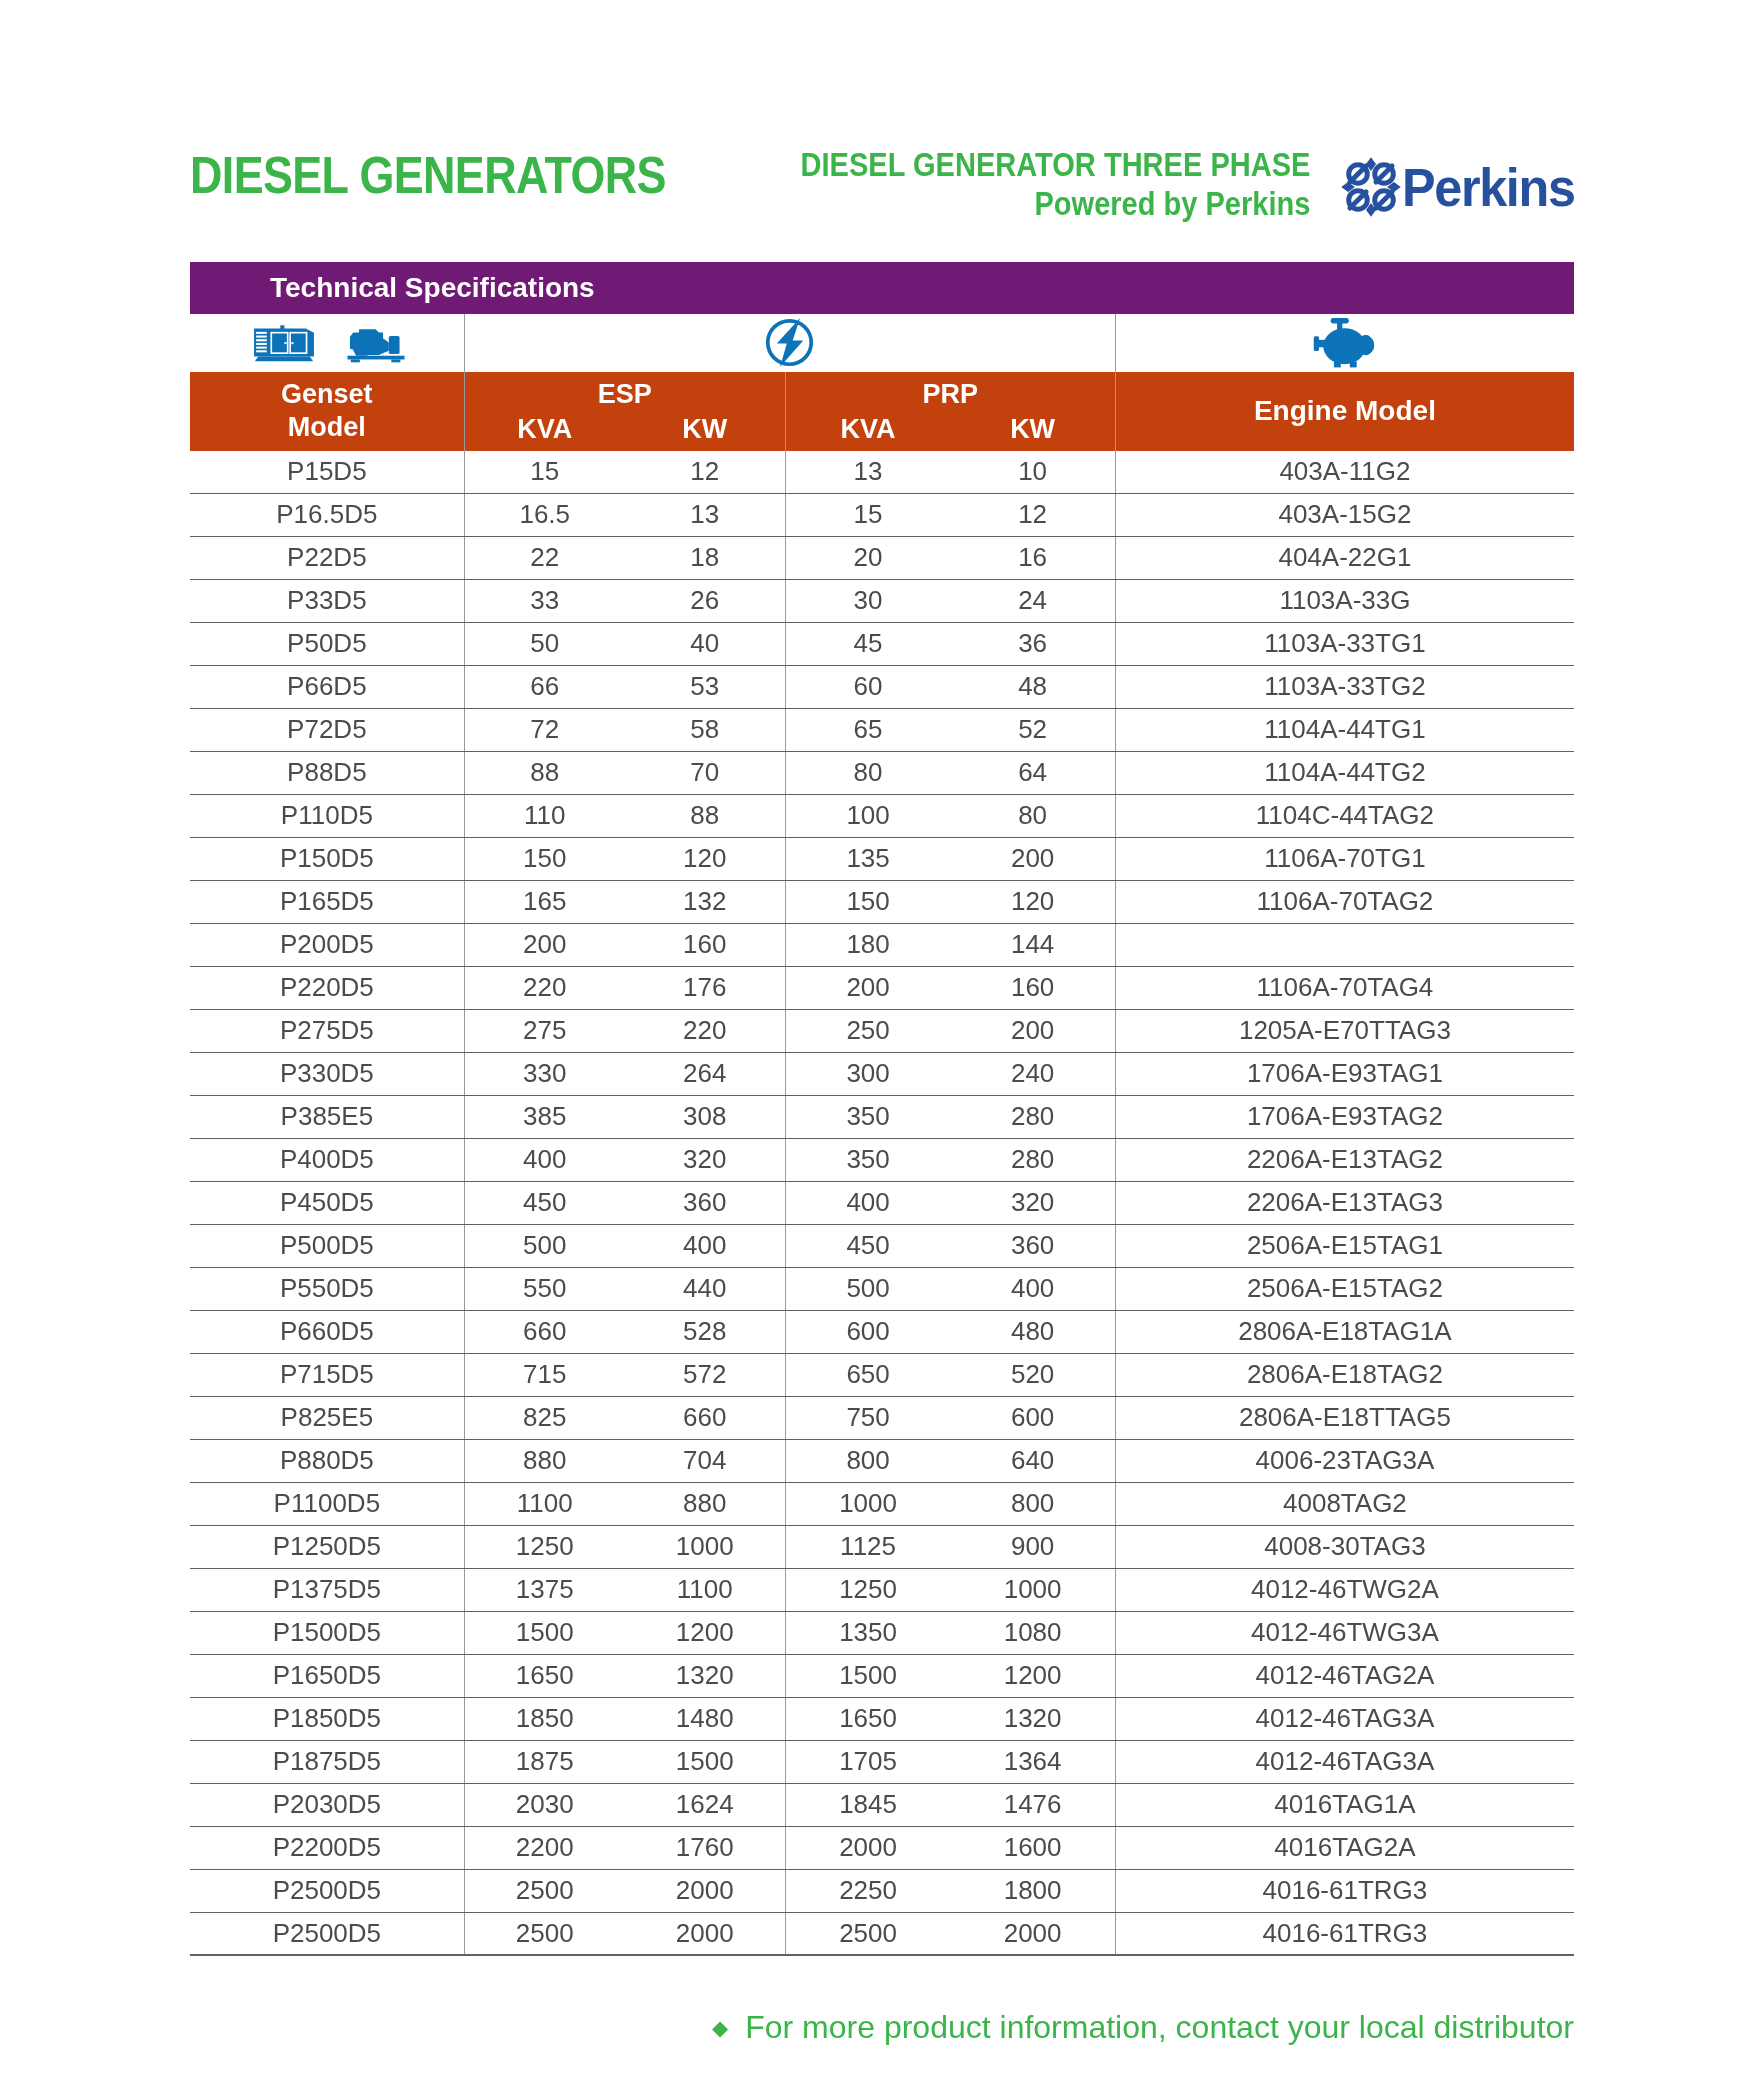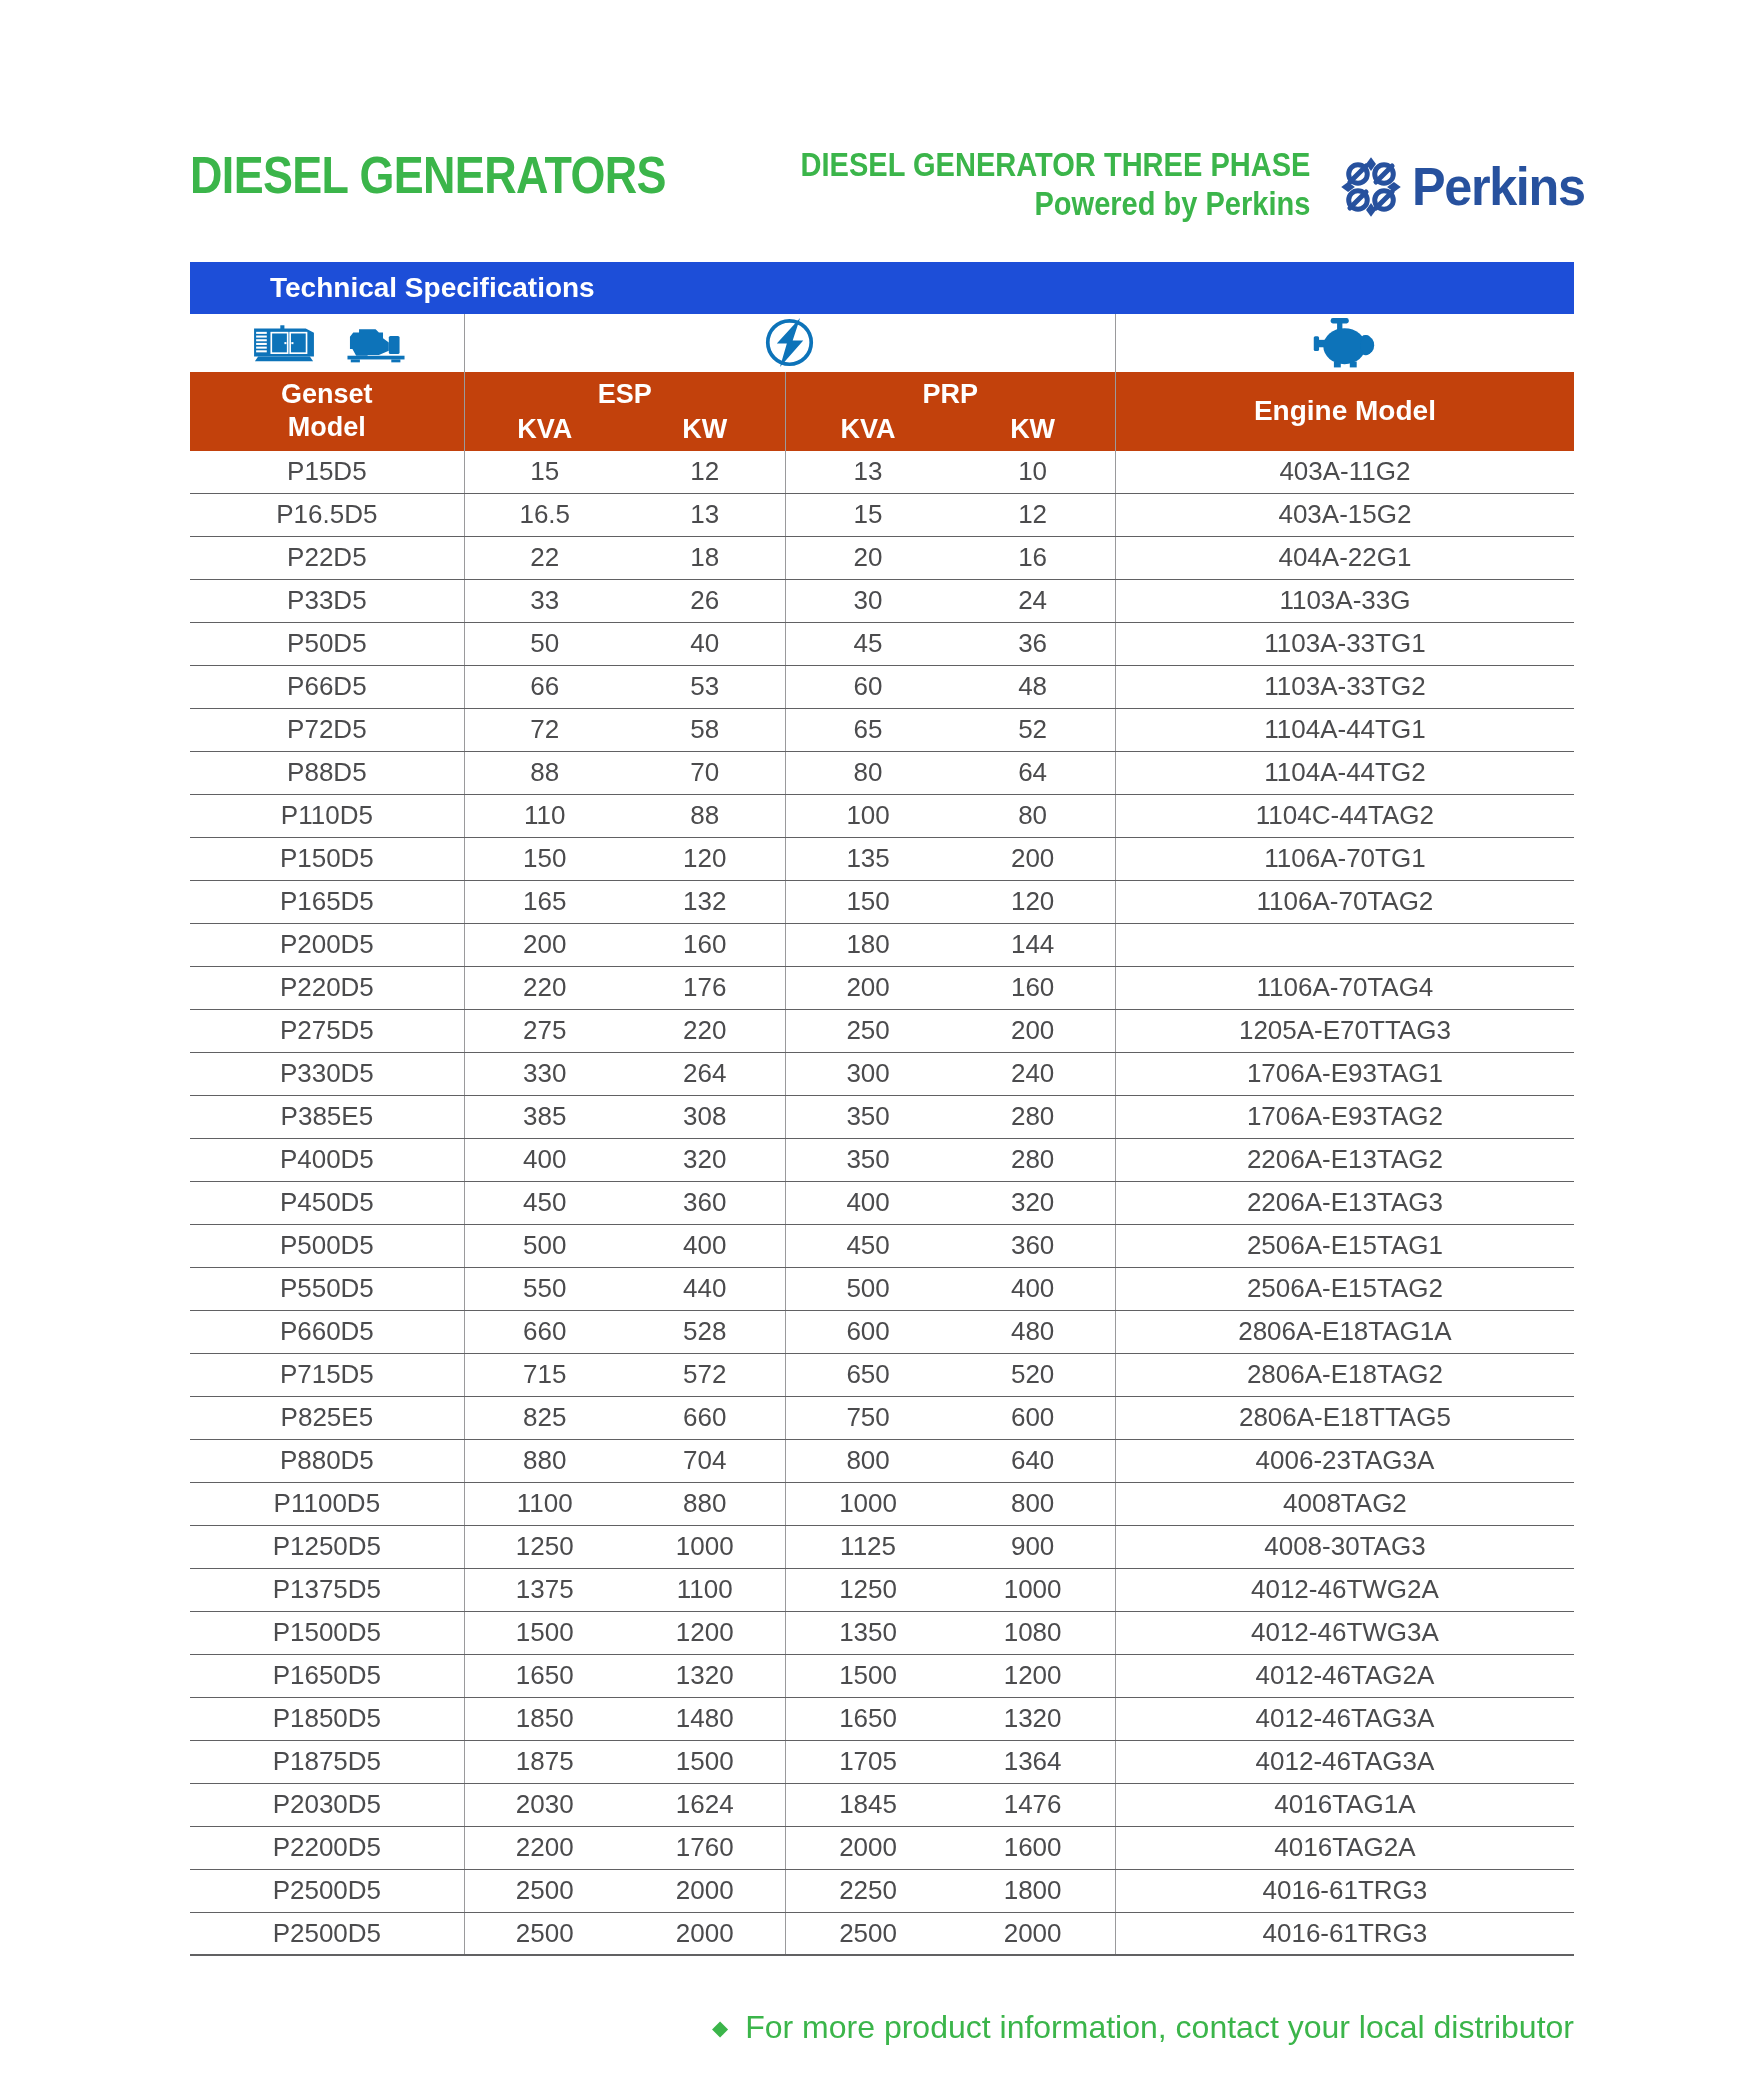--- a/index.html
+++ b/index.html
@@ -9,27 +9,27 @@
   }
   
   .header{display:flex;justify-content:space-between;align-items:flex-start;
     margin:146px 186px 0 190px;}
   .title{font-size:51px;font-weight:800;color:#3bb54a;letter-spacing:-0.7px;
     transform:scaleX(0.88);transform-origin:left top;white-space:nowrap;}
   .header-right{display:flex;align-items:flex-start;gap:30px;}
   .subtitle{text-align:right;color:#3bb54a;font-weight:700;line-height:1.18;
     transform:scaleX(0.88);transform-origin:right top;}
   .sub1,.sub2{font-size:33px;white-space:nowrap;}
-  .logo{display:flex;align-items:flex-start;gap:10px;margin-top:10px;}
+  .logo{display:flex;align-items:center;margin-top:10px;}
   .logo svg{display:block;}
   .logo-text{font-size:53px;font-weight:800;color:#27519e;letter-spacing:-1.4px;
     transform:scaleX(0.95);transform-origin:left center;}
   
   .table{margin:38px 186px 0 190px;}
-  .bar{height:52px;background:#1d4ed8;display:flex;align-items:center;padding-left:80px;box-sizing:border-box;margin-top:28px;}
+  .bar{height:52px;background:#701a75;display:flex;align-items:center;padding-left:80px;box-sizing:border-box;margin-top:28px;}
   .bar span{color:#ffffff;font-size:28px;font-weight:700;}
   .icons-row{height:58px;display:grid;grid-template-columns:19.85% 47.05% 33.1%;}
   .icell{display:flex;align-items:center;justify-content:center;gap:24px;border-right:1.4px solid #9a9a9c;}
   .icell.last{border-right:none;}
   .icell svg{display:block;}
   .thead{height:79px;background:#c2410c;display:grid;
     grid-template-columns:19.85% 23.2% 23.85% 33.1%;color:#ffffff;font-weight:700;}
   .hc{display:flex;flex-direction:column;align-items:center;justify-content:center;
     border-right:1.4px solid #9a9a9c;box-sizing:border-box;}
   .hc.lastcol{border-right:none;}

